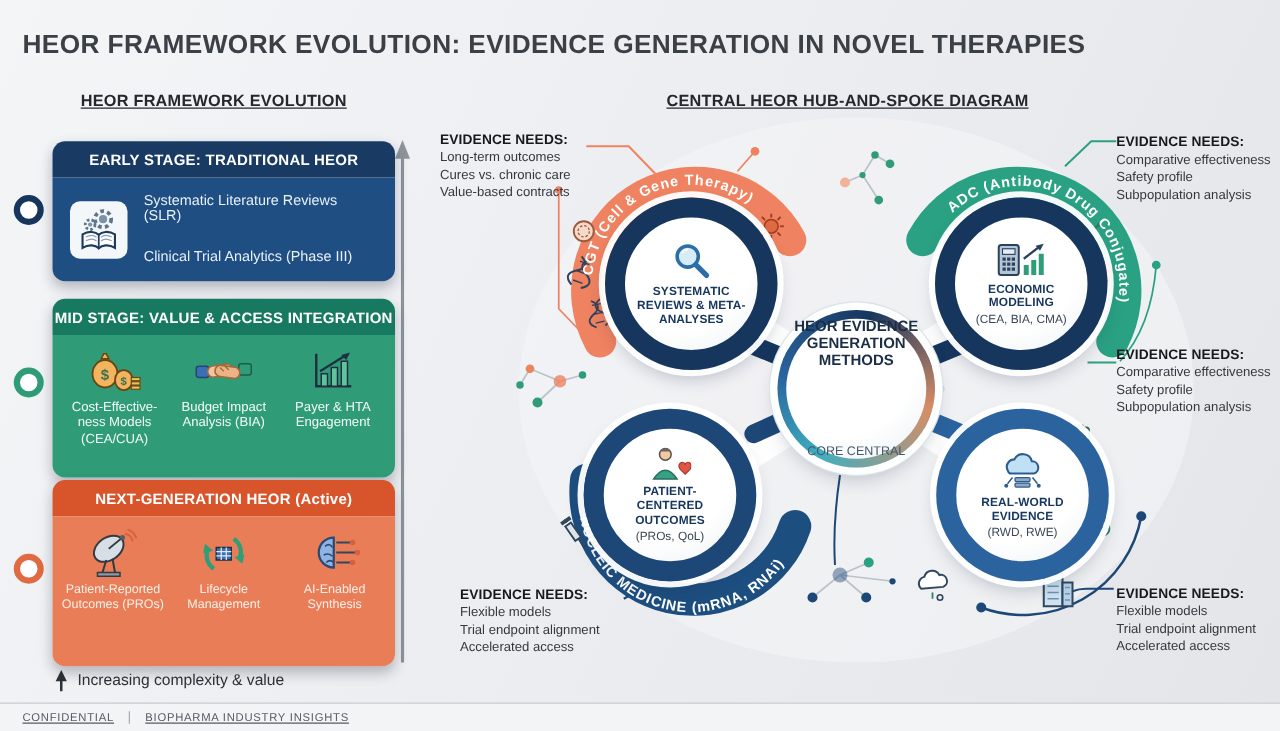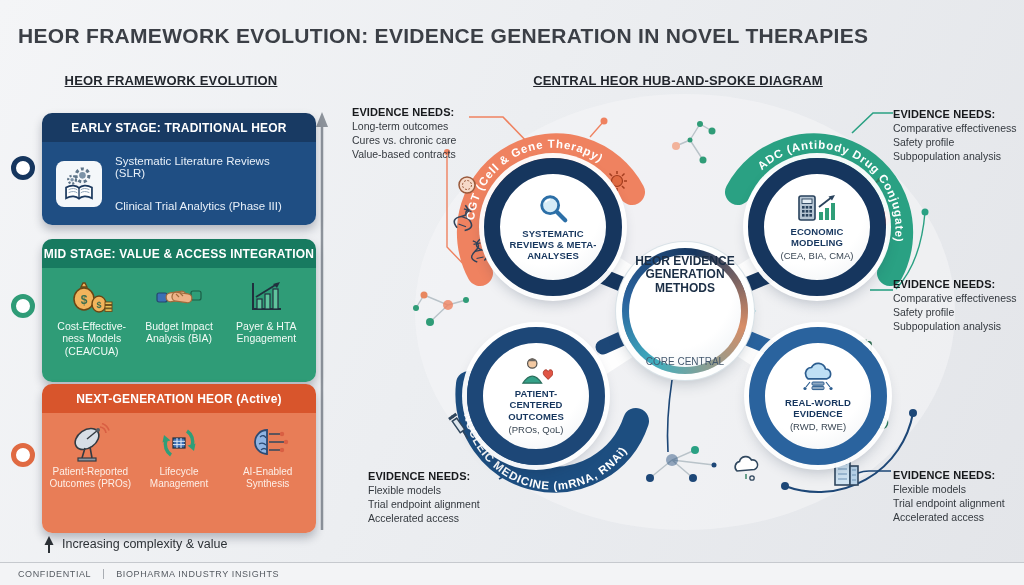--- a/index.html
+++ b/index.html
@@ -58,21 +58,21 @@
   
   .needs{position:absolute;width:132px;font-size:10.5px;color:#34393f;line-height:1.3;z-index:3;}
   .needs-h{font-weight:bold;font-size:11px;color:#17191c;margin-bottom:1px;letter-spacing:.1px;}
 
   .arc-label{font-family:"Liberation Sans",sans-serif;font-size:11.5px;font-weight:bold;
              fill:#ffffff;letter-spacing:.8px;}
 
   
   .footer{position:absolute;left:0;bottom:0;width:1024px;height:22px;background:#f3f4f6;
           border-top:1px solid #c6c9ce;display:flex;align-items:center;z-index:5;
-          font-size:9px;color:#565b62;letter-spacing:.6px;}
+          font-size:9px;color:#565b62;letter-spacing:.6px;text-decoration:underline;}
   .footer-class{margin-left:18px;}
   .footer-div{border-left:1px solid #a9adb3;height:10px;margin:0 12px;}
 </style>
 </head>
 <body>
 
 <div id="app">
 
   <svg class="canvas-svg" width="1024" height="585" viewBox="0 0 1024 585">
     <ellipse cx="685" cy="312" rx="270" ry="218" fill="#f5f6f8" opacity="0.55"></ellipse>

